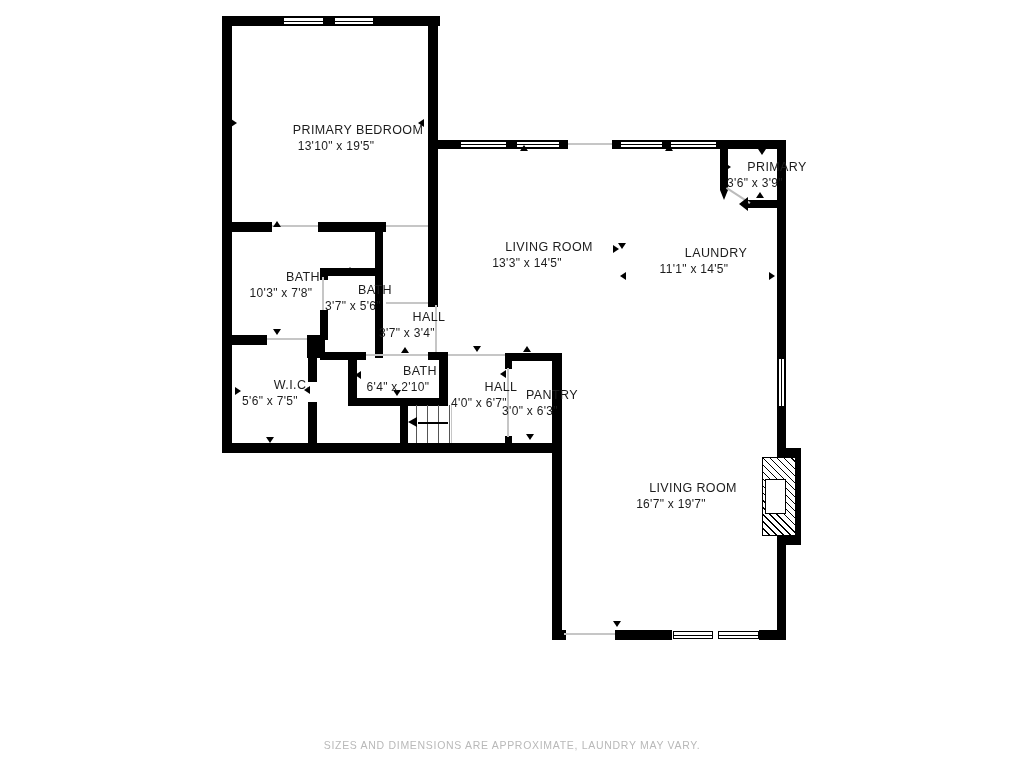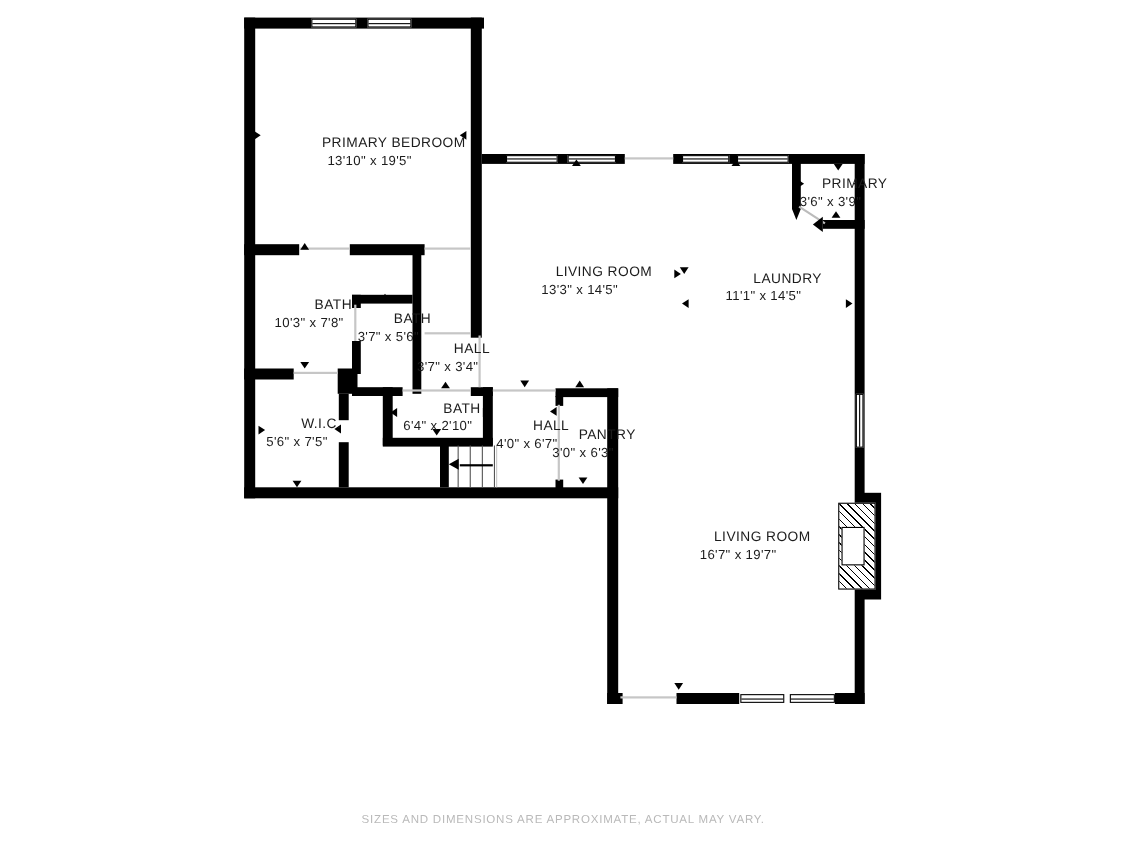--- a/index.html
+++ b/index.html
@@ -174,14 +174,14 @@
       </div>
       <div class="room-label" style="left: 530px; top: 403px;">
         <span class="room-name">PANTRY</span>
         <span class="room-dims">3'0" x 6'3"</span>
       </div>
       <div class="room-label" style="left: 671px; top: 496px;">
         <span class="room-name">LIVING ROOM</span>
         <span class="room-dims">16'7" x 19'7"</span>
       </div>
     </div>
-  <div id="footer-disclaimer">SIZES AND DIMENSIONS ARE APPROXIMATE, ACTUAL MAY VARY.</div>
+  <div id="footer-disclaimer">SIZES AND DIMENSIONS ARE APPROXIMATE, LAUNDRY MAY VARY.</div>
 </div>
 
 </body></html>

